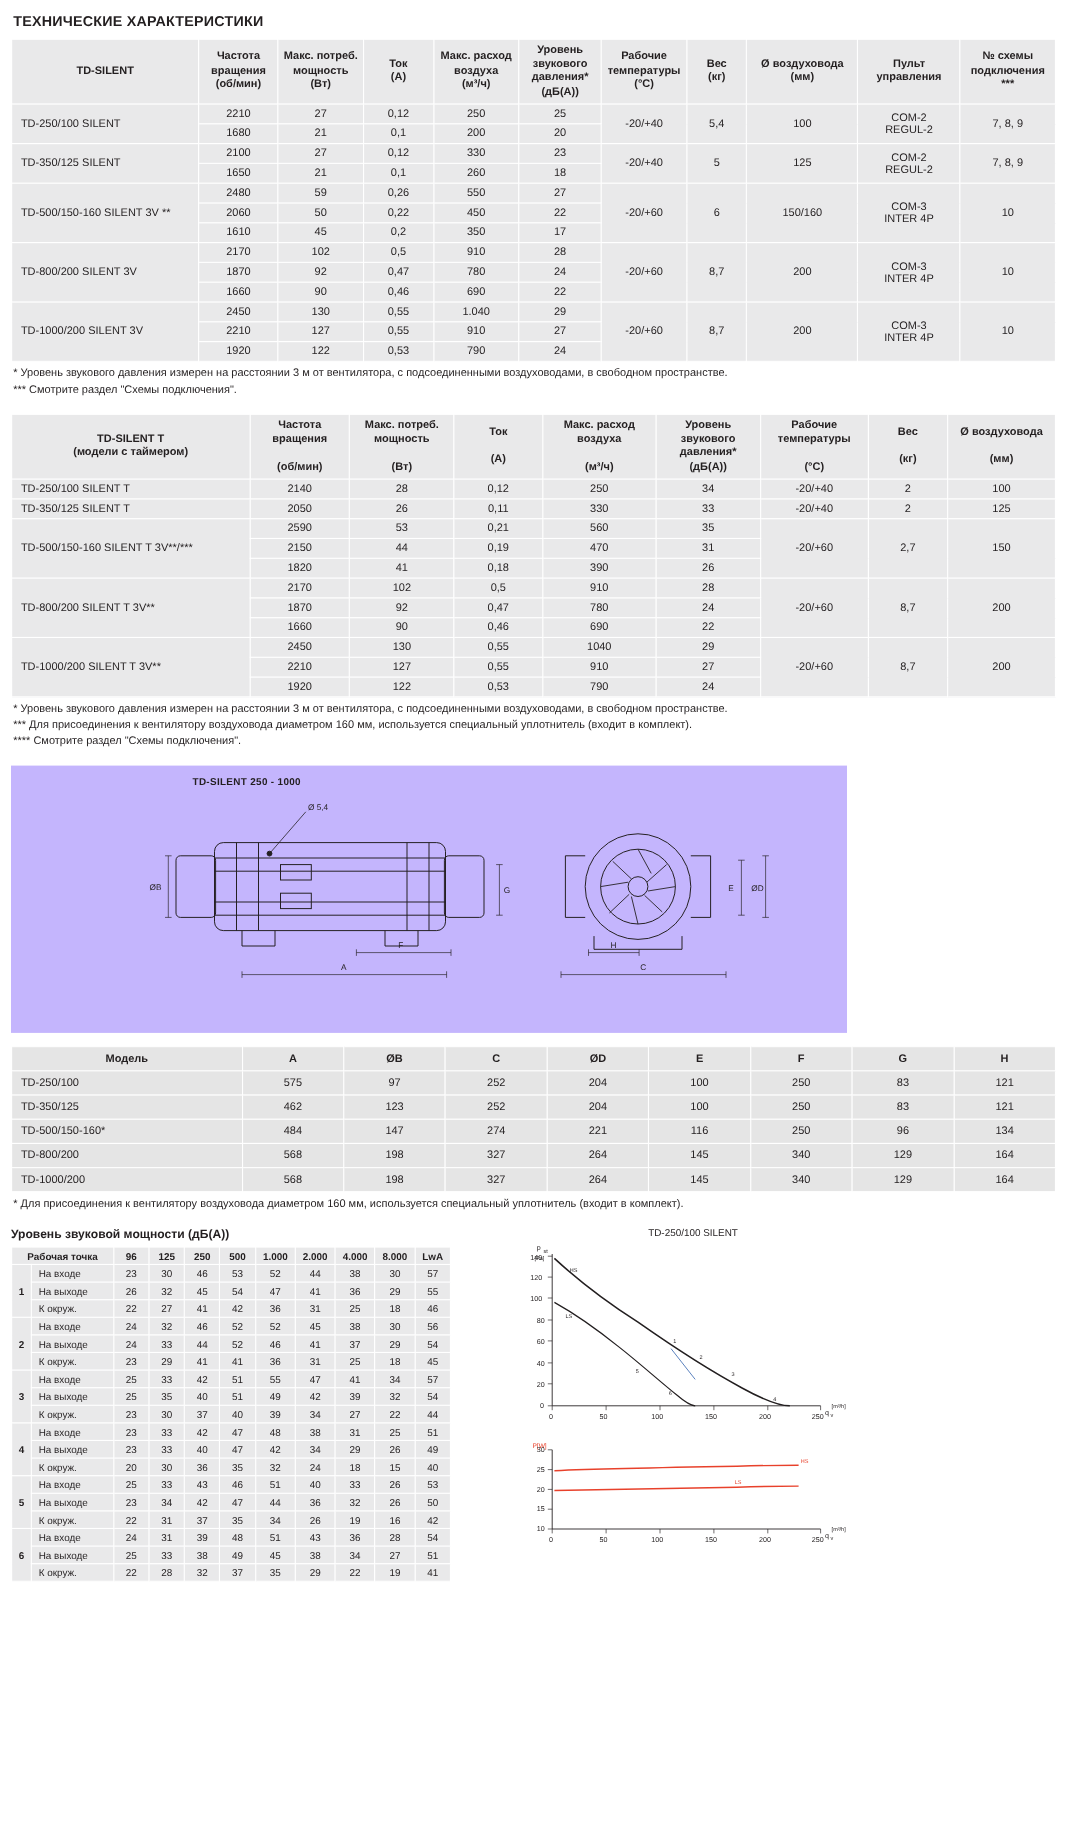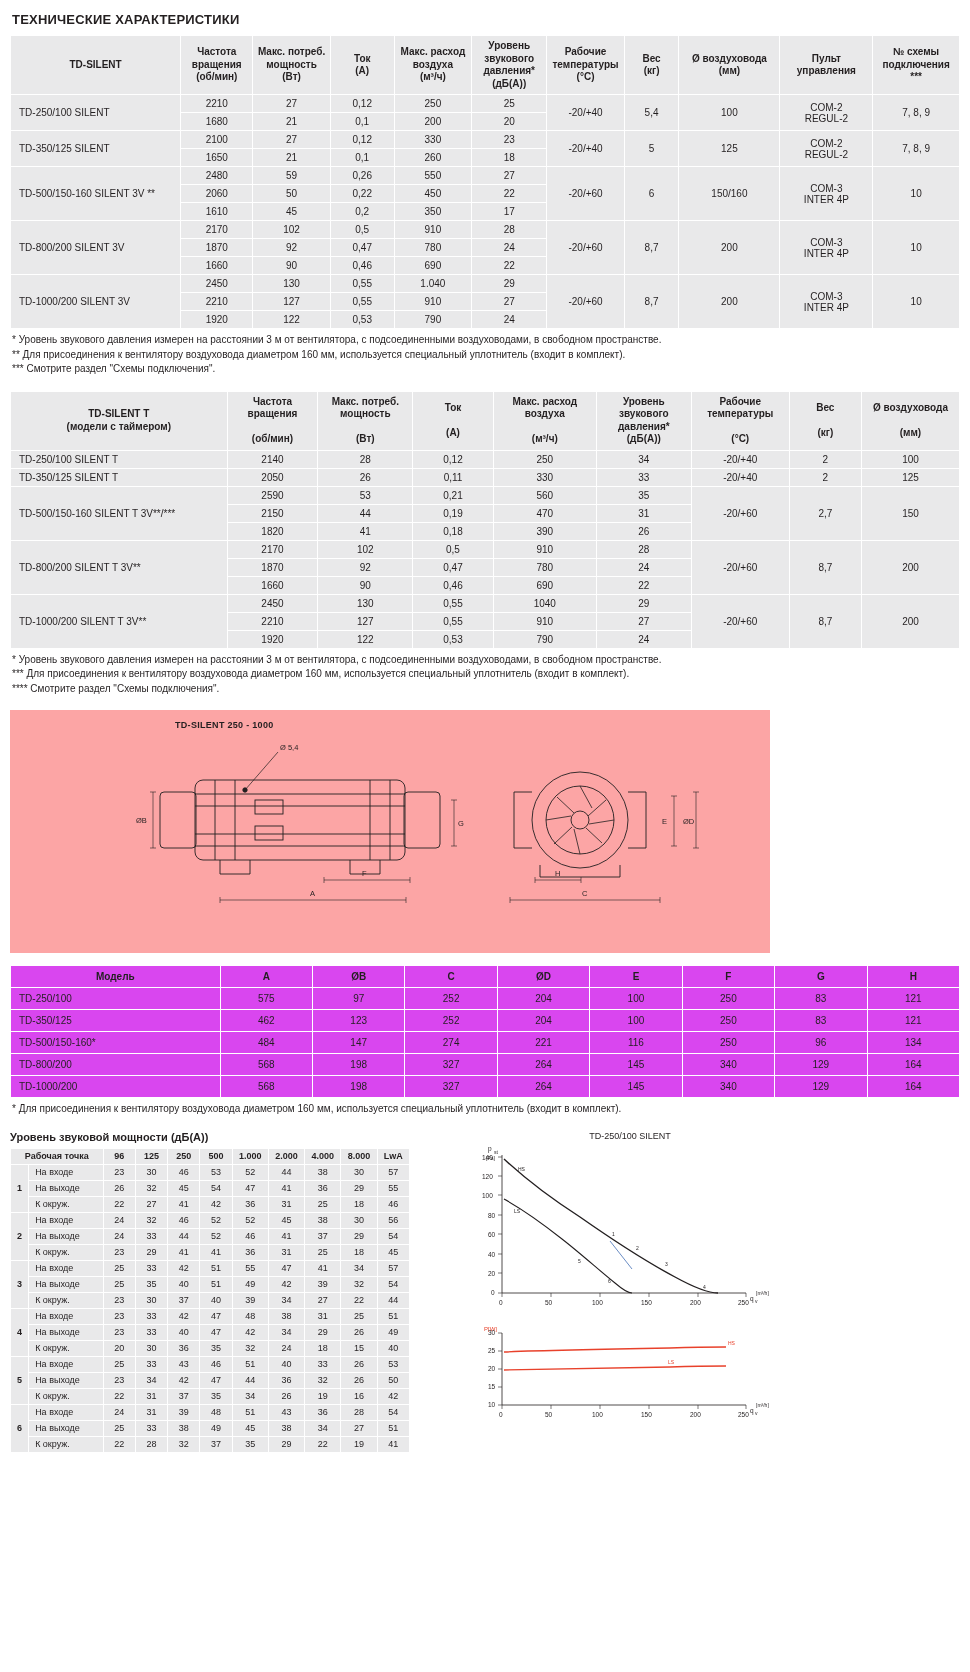--- a/index.html
+++ b/index.html
@@ -47,39 +47,39 @@
   .notes {
     font-size: 10px;
     line-height: 1.45;
     margin: 4px 0 14px 2px;
     color: #231f20;
   }
   .notes div { white-space: nowrap; }
 
   
   .drawing-wrap {
-    background: #fca5a5;
+    background: #c4b5fd;
     width: 760px;
     margin: 6px 0 12px 0;
     padding: 6px 0 8px 0;
     position: relative;
   }
   .drawing-title {
     font-size: 9px;
     font-weight: bold;
     margin: 4px 0 0 165px;
     letter-spacing: 0.3px;
   }
   .drawing-svg { display:block; margin: 0 auto; }
 
   
   table.dims { border-collapse: collapse; width: 100%; table-layout: fixed; }
   table.dims th, table.dims td {
     border: 1px solid #ffffff;
-    background: #d946ef;
+    background: #e5e5e5;
     font-size: 10px;
     text-align: center;
     padding: 5px 2px;
     font-weight: normal;
   }
   table.dims th { font-weight: bold; }
   table.dims td.model { text-align: left; padding-left: 8px; }
 
   
   .acoustic-wrap { display: flex; margin-top: 14px; }
@@ -264,21 +264,20 @@
           <td>1920</td>
           <td>122</td>
           <td>0,53</td>
           <td>790</td>
           <td>24</td>
         </tr>
       </tbody>
   </table>
   <div class="notes">
     <div>* Уровень звукового давления измерен на расстоянии 3 м от вентилятора, с подсоединенными воздуховодами, в свободном пространстве.</div>
-    <div>** Для присоединения к вентилятору воздуховода диаметром 160 мм, используется специальный уплотнитель (входит в комплект).</div>
     <div>*** Смотрите раздел "Схемы подключения".</div>
   </div>
 
   <table class="spec">
     <colgroup>
       <col style="width:210px">
         <col style="width:88px">
         <col style="width:92px">
         <col style="width:78px">
       <col style="width:100px">

